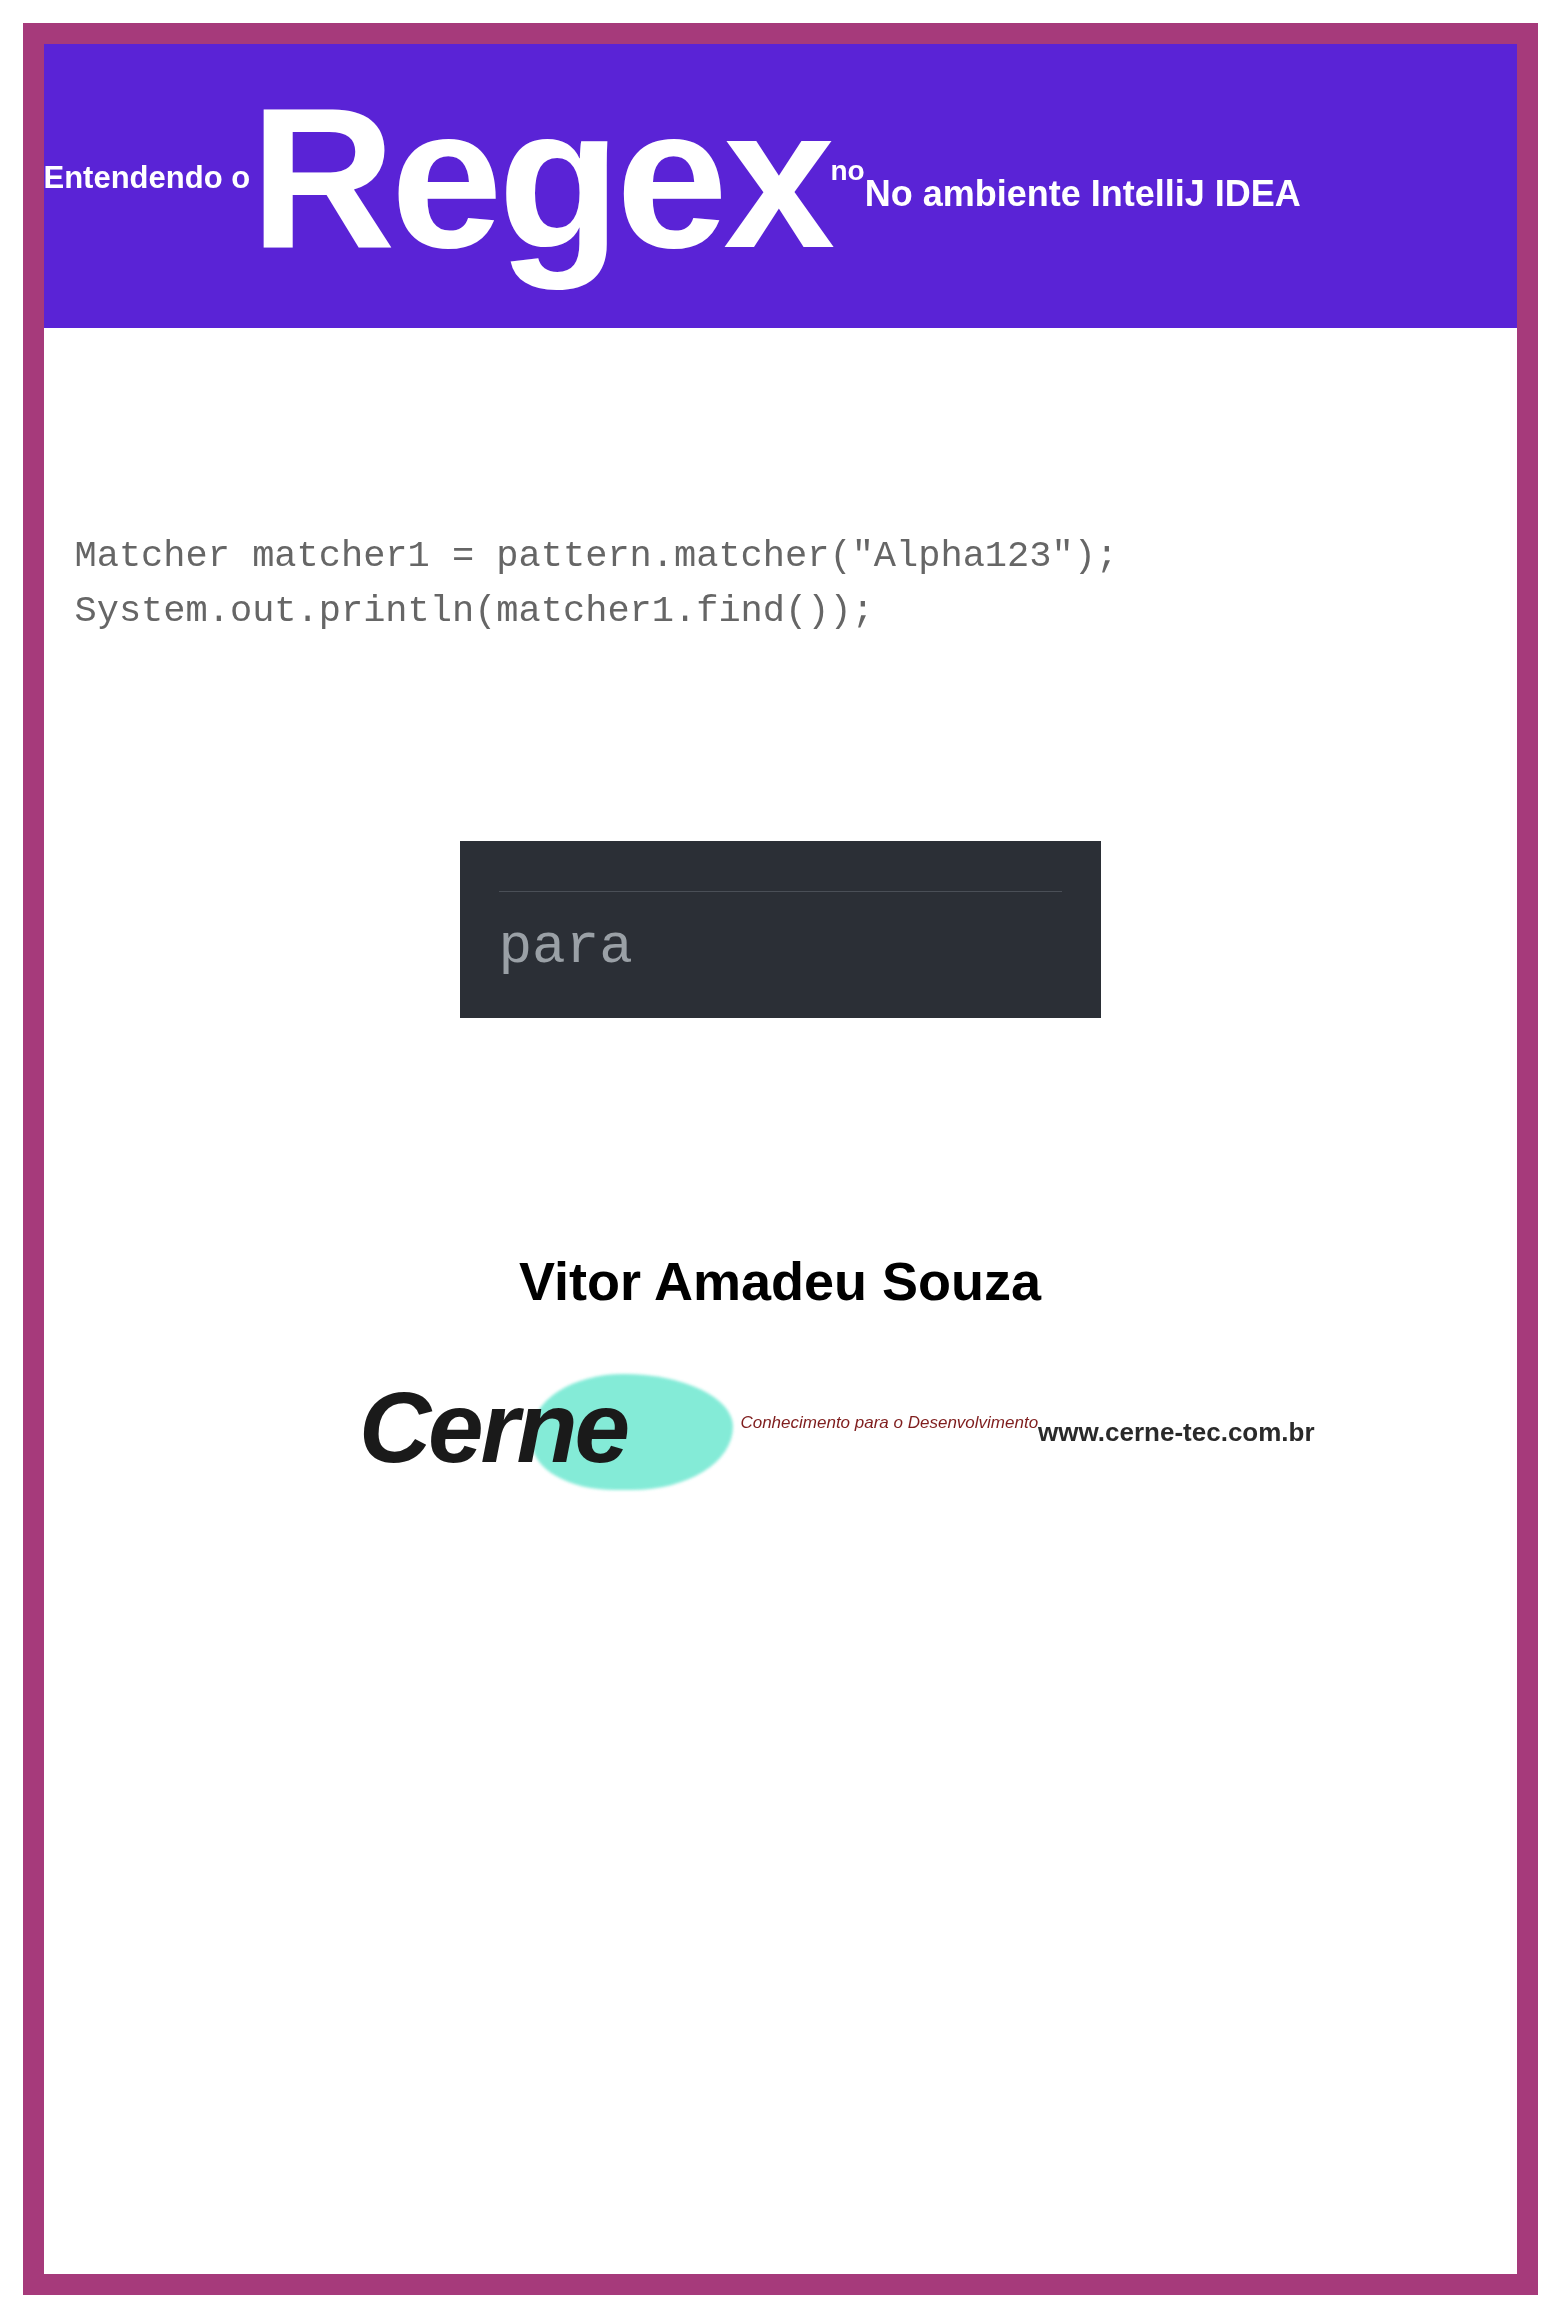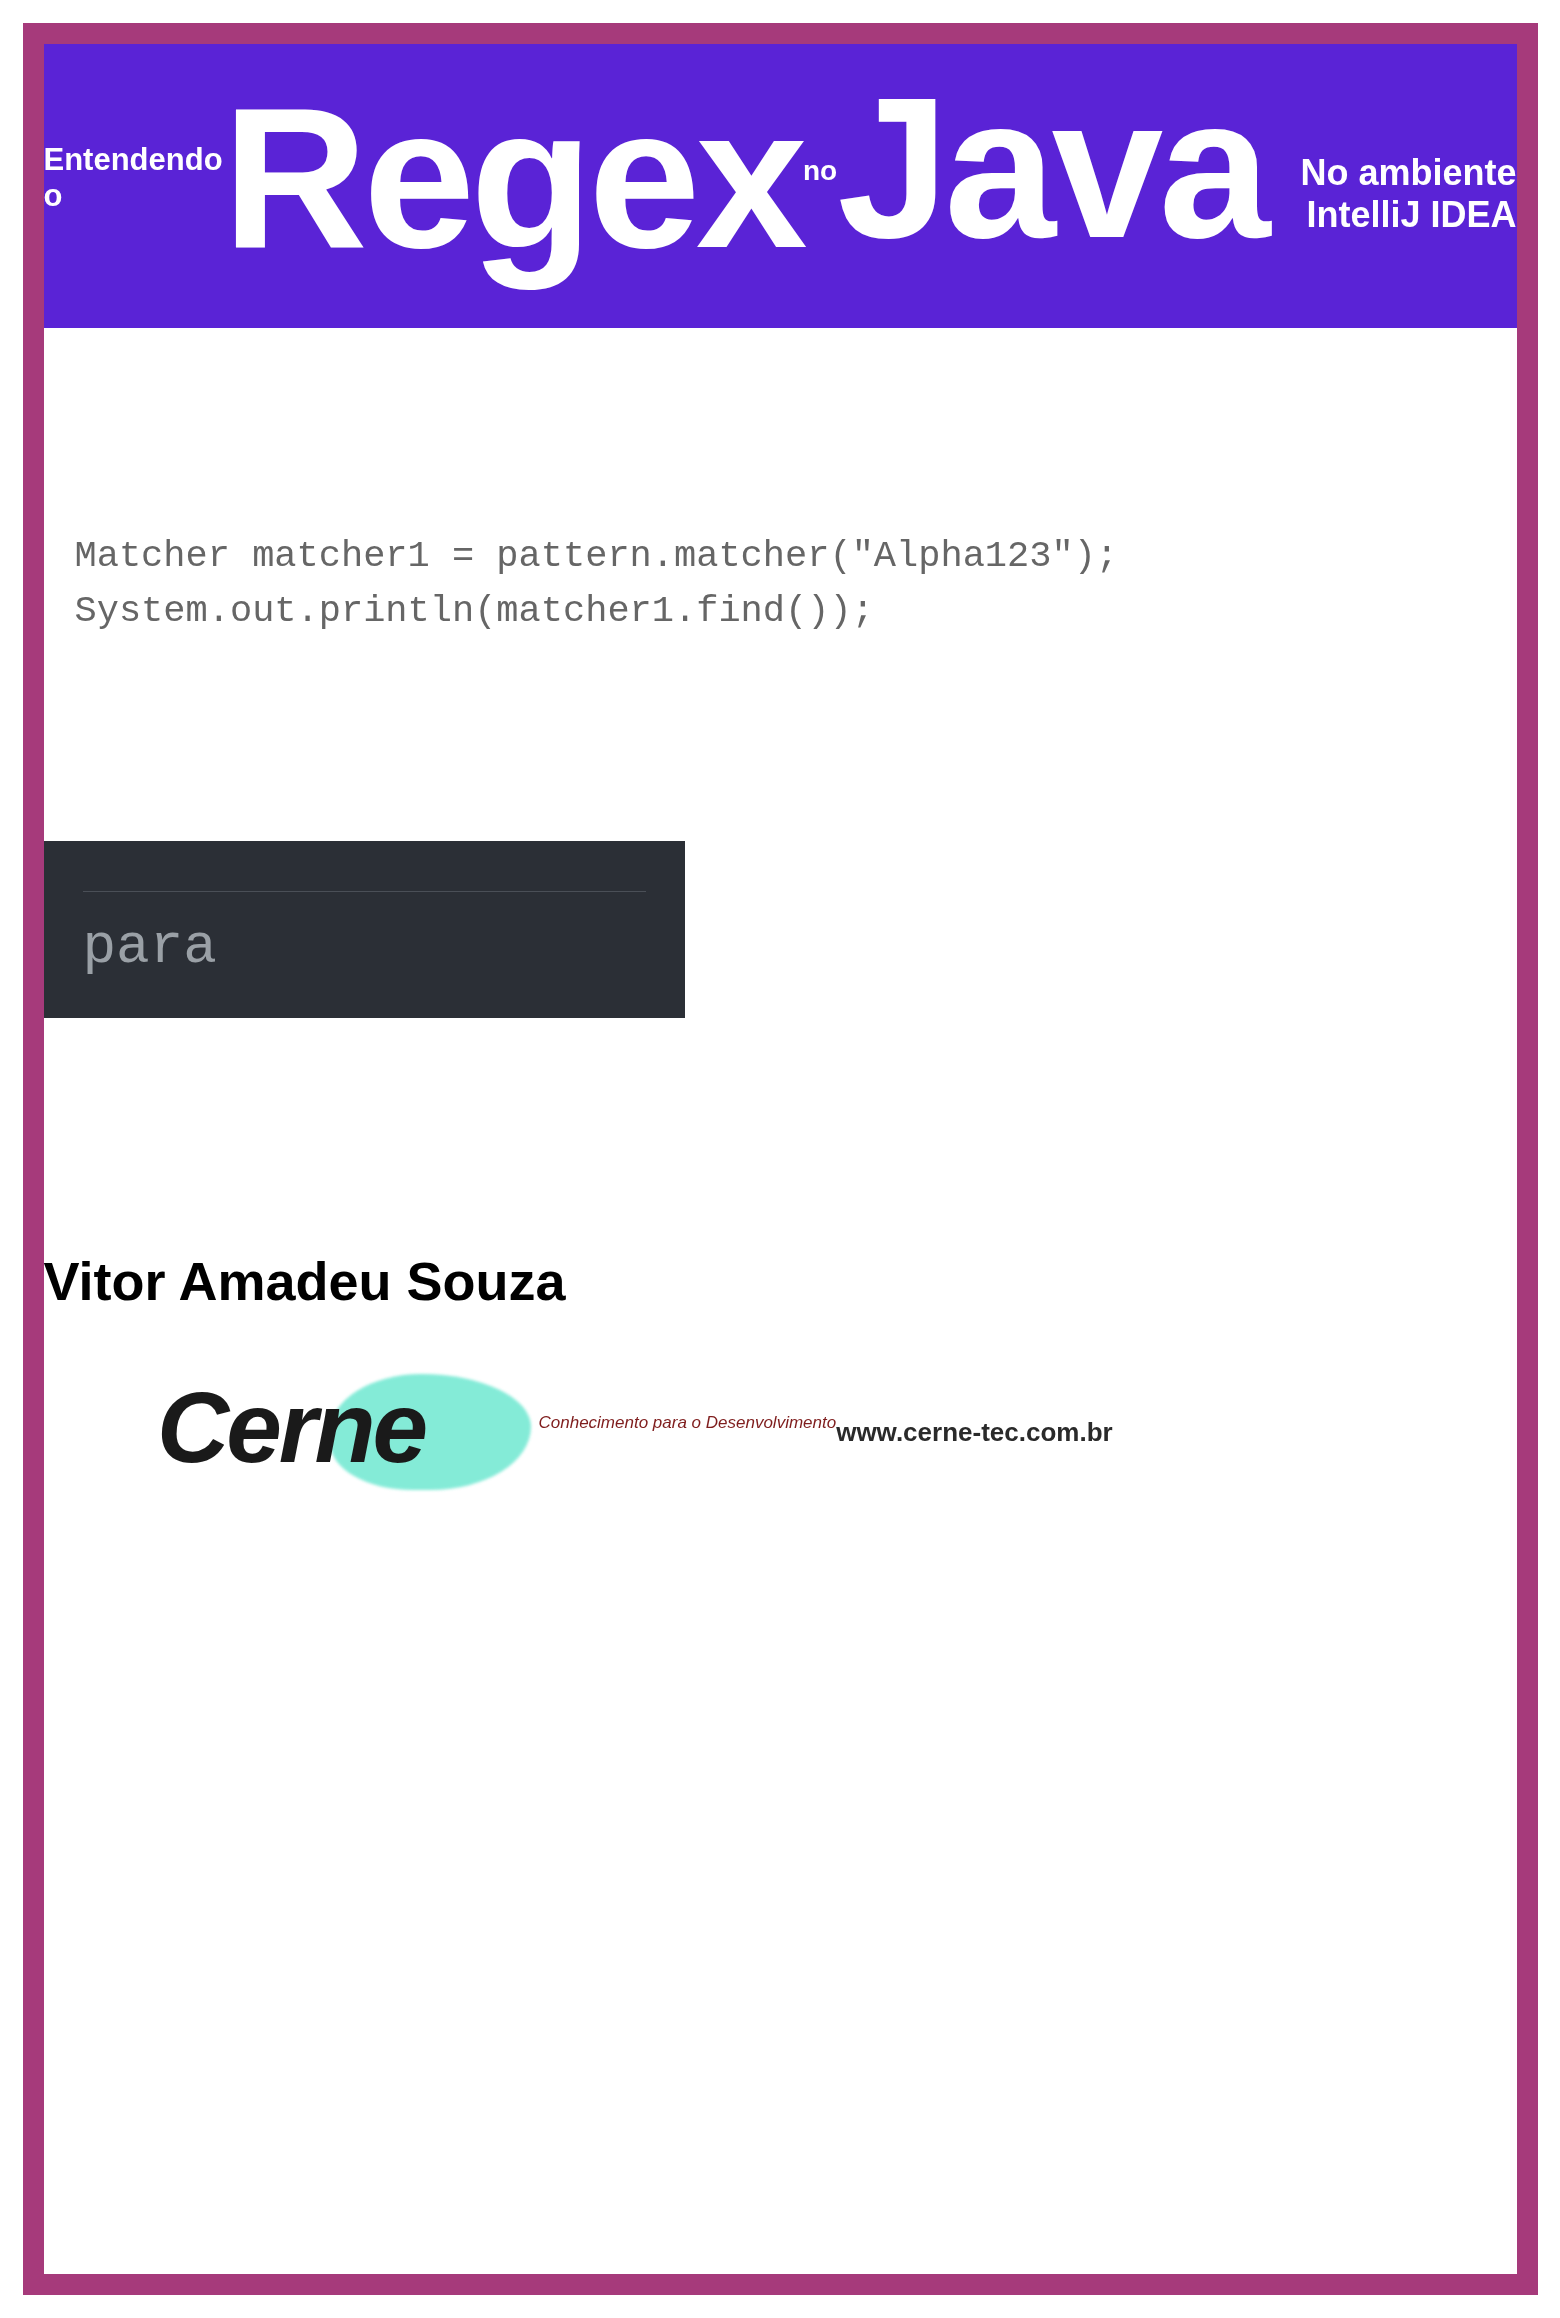--- a/index.html
+++ b/index.html
@@ -5,21 +5,21 @@
   * { margin: 0; padding: 0; box-sizing: border-box; }
   html, body { width: 1560px; height: 2319px; background: #f5f5f5; font-family: Arial, Helvetica, sans-serif; }
   .page { width: 1560px; height: 2319px; background: #ffffff; display: flex; justify-content: center; align-items: flex-start; }
   .frame { width: 1515px; height: 2272px; margin-top: 23px; border: 21.6px solid #a63a7b; background: #ffffff; display: flex; flex-direction: column; }
   .header { background: #5a23d6; width: 100%; padding: 39px 0 54px 0; display: flex; flex-direction: row; align-items: center; color: #ffffff; }
   .header .small1 { font-size: 31px; font-weight: 600; }
   .header .big1 { font-size: 201px; font-weight: 800; line-height: 0.95; letter-spacing: -4.6px; }
   .header .small2 { font-size: 28px; font-weight: 700; margin-top: -15.5px; }
   .header .big2 { font-size: 201px; font-weight: 800; line-height: 0.95; letter-spacing: -4.6px; margin-top: -19.3px; }
   .header .sub { font-size: 36px; font-weight: 700; margin-top: 31px; text-align: right; }
-  .body-area { flex: 1; background: #ffffff; display: flex; flex-direction: column; }
+  .body-area { flex: 1; background: #ffffff; display: flex; flex-direction: column; align-items: center; }
   .codeblock { width: 100%; padding: 201px 31px 0 31px; font-family: "Courier New", Courier, monospace; font-size: 37px; color: #666666; line-height: 1.5; white-space: pre; }
   .console { margin-top: 201px; width: 641px; background: #2b2f36; padding: 31px 39px 39px 39px; }
   .console .line1 { font-family: "Consolas","Courier New",monospace; font-size: 56px; color: #9aa0a6; }
   .console .sep { border: 0; border-top: 1.5px solid #4a4f57; margin: 19.3px 0 23px 0; }
   .console .line2 { font-family: "Consolas","Courier New",monospace; font-size: 56px; color: #9aa0a6; }
   .author { margin-top: 232px; font-size: 54px; font-weight: 800; color: #000000; }
   .logo-wrap { margin-top: 46px; display: flex; flex-direction: row; align-items: center; }
   .logo-box { position: relative; width: 495px; height: 139px; display: flex; align-items: center; justify-content: center; }
   .blob { position: absolute; right: 7.7px; top: 15.5px; width: 201px; height: 116px; background: #6fe8d1; border-radius: 50% 60% 55% 45% / 55% 50% 60% 45%; filter: blur(1.5px); opacity: 0.85; }
   .logo-text { position: relative; font-family: Arial, Helvetica, sans-serif; font-size: 100px; font-weight: 900; font-style: italic; color: #1a1a1a; letter-spacing: -3.1px; }
@@ -29,21 +29,20 @@
 </head>
 <body>
 
 <div class="page">
   <div class="frame">
 
     <div class="header">
       <div class="small1">Entendendo o</div>
       <div class="big1">Regex</div>
       <div class="small2">no</div>
-      <div class="big2">Java</div>
       <div class="sub">No ambiente IntelliJ IDEA</div>
     </div>
 
     <div class="body-area">
 
       <div class="codeblock"><span>Matcher matcher1 = pattern.matcher("Alpha123");</span>
 <span>System.out.println(matcher1.find());</span></div>
 
       <div class="console">
         <hr class="sep">

